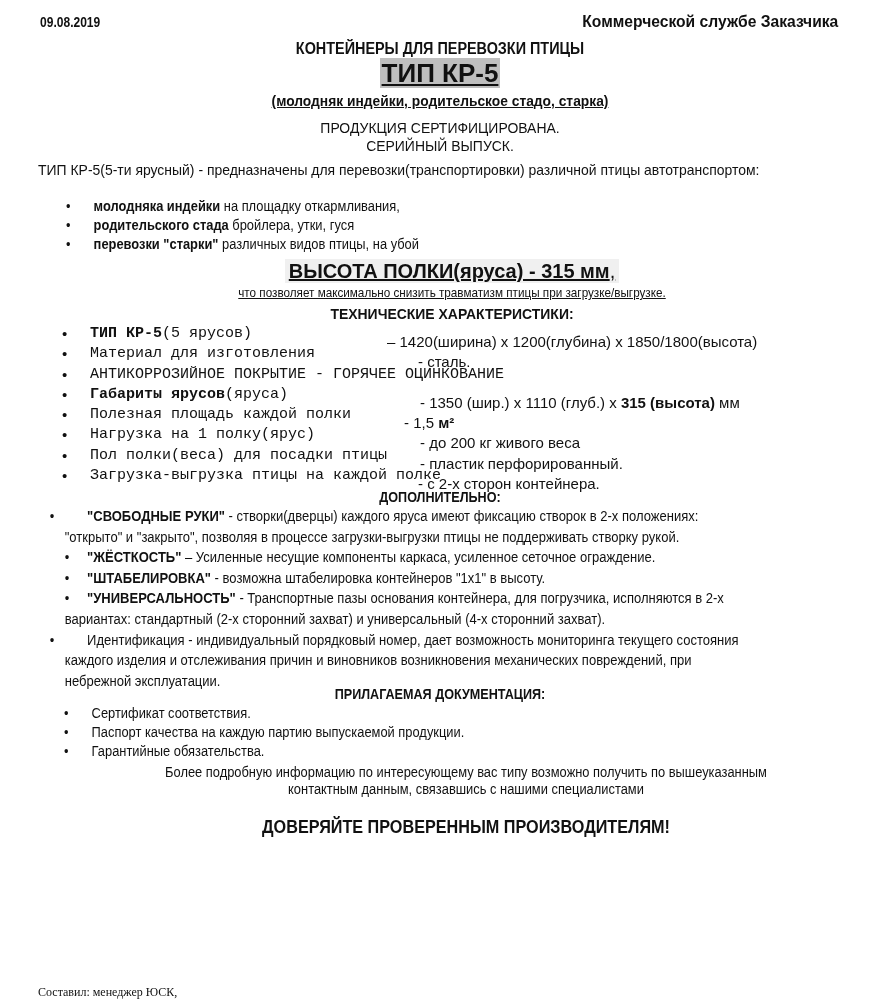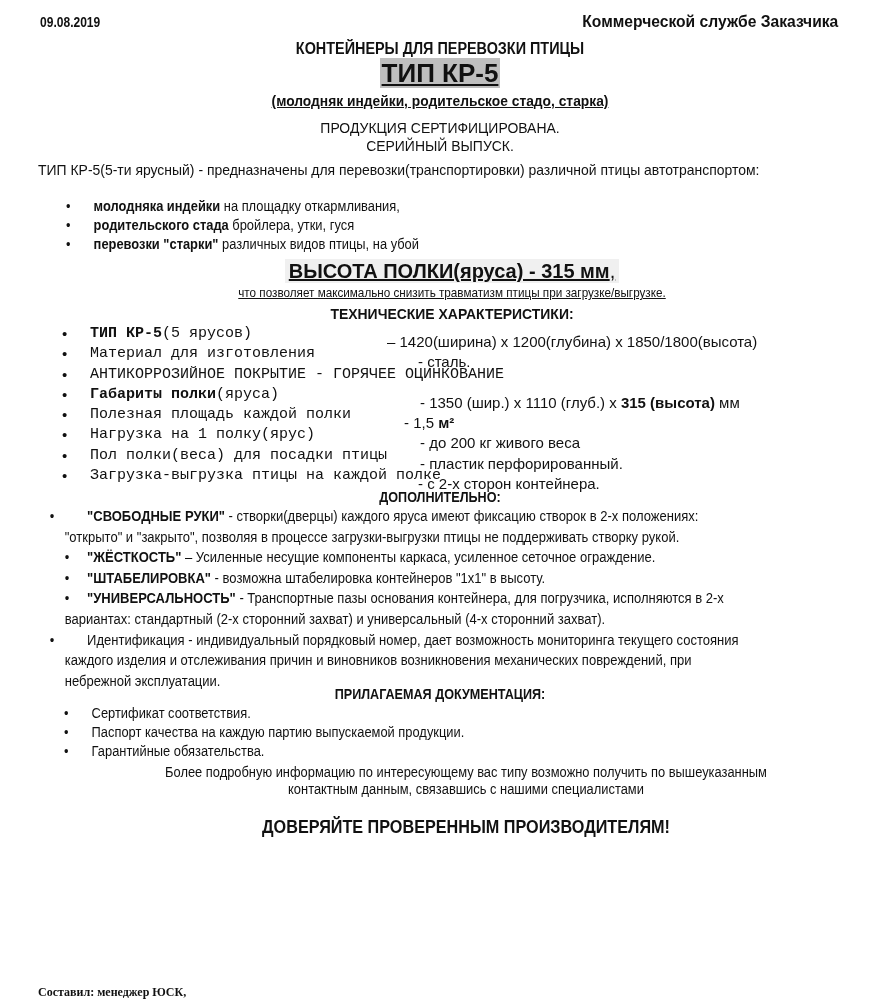--- a/index.html
+++ b/index.html
@@ -40,21 +40,21 @@
   .extra { left: 48px; top: 506px; width: 810px; font-size: 14px; line-height: 20.6px; transform: scaleX(0.93); transform-origin: left; }
   .extra .item { position: relative; }
   .extra .item .dot { position: absolute; left: 0; top: 0; }
   .extra .first-line { padding-left: 42px; white-space: nowrap; }
   .extra .cont { padding-left: 18px; white-space: nowrap; }
   .docs-heading { top: 686px; font-size: 14px; font-weight: bold; transform: scaleX(0.9); }
   .docs { left: 64px; top: 704px; font-size: 14px; line-height: 19px; transform: scaleX(0.92); transform-origin: left; }
   .more1 { top: 764px; font-size: 14px; transform: scaleX(0.92); margin-left: 26px; }
   .more2 { top: 781px; font-size: 14px; transform: scaleX(0.92); margin-left: 26px; }
   .slogan { top: 817px; font-size: 18px; font-weight: bold; transform: scaleX(0.9); margin-left: 26px; }
-  .author { left: 38px; top: 985px; font-family: "Liberation Serif", serif; font-size: 12px; font-weight: bold; }
+  .author { left: 38px; top: 985px; font-family: "Liberation Serif", serif; font-size: 12px; }
   b { font-weight: bold; }
 </style>
 </head>
 <body>
 
 <div class="abs date">09.08.2019</div>
 <div class="abs addressee">Коммерческой службе Заказчика</div>
 
 <div class="abs center h-containers">КОНТЕЙНЕРЫ ДЛЯ ПЕРЕВОЗКИ ПТИЦЫ</div>
 <div class="abs center title-wrap">
@@ -96,21 +96,21 @@
     <span class="dot">•</span>
     <span class="label">Материал для изготовления</span>
     <span class="value" style="left:356px">- сталь.</span>
   </div>
   <div class="spec-row">
     <span class="dot">•</span>
     <span class="label">АНТИКОРРОЗИЙНОЕ ПОКРЫТИЕ - ГОРЯЧЕЕ ОЦИНКОВАНИЕ</span>
   </div>
   <div class="spec-row">
     <span class="dot">•</span>
-    <span class="label"><b>Габариты полки</b><span>(яруса)</span></span>
+    <span class="label"><b>Габариты ярусов</b><span>(яруса)</span></span>
     <span class="value" style="left:358px"><span>- 1350 (шир.) х 1110 (глуб.) х </span><b>315 (высота)</b><span> мм</span></span>
   </div>
   <div class="spec-row">
     <span class="dot">•</span>
     <span class="label">Полезная площадь каждой полки</span>
     <span class="value" style="left:342px"><span>- 1,5 </span><b>м²</b></span>
   </div>
   <div class="spec-row">
     <span class="dot">•</span>
     <span class="label">Нагрузка на 1 полку(ярус)</span>

